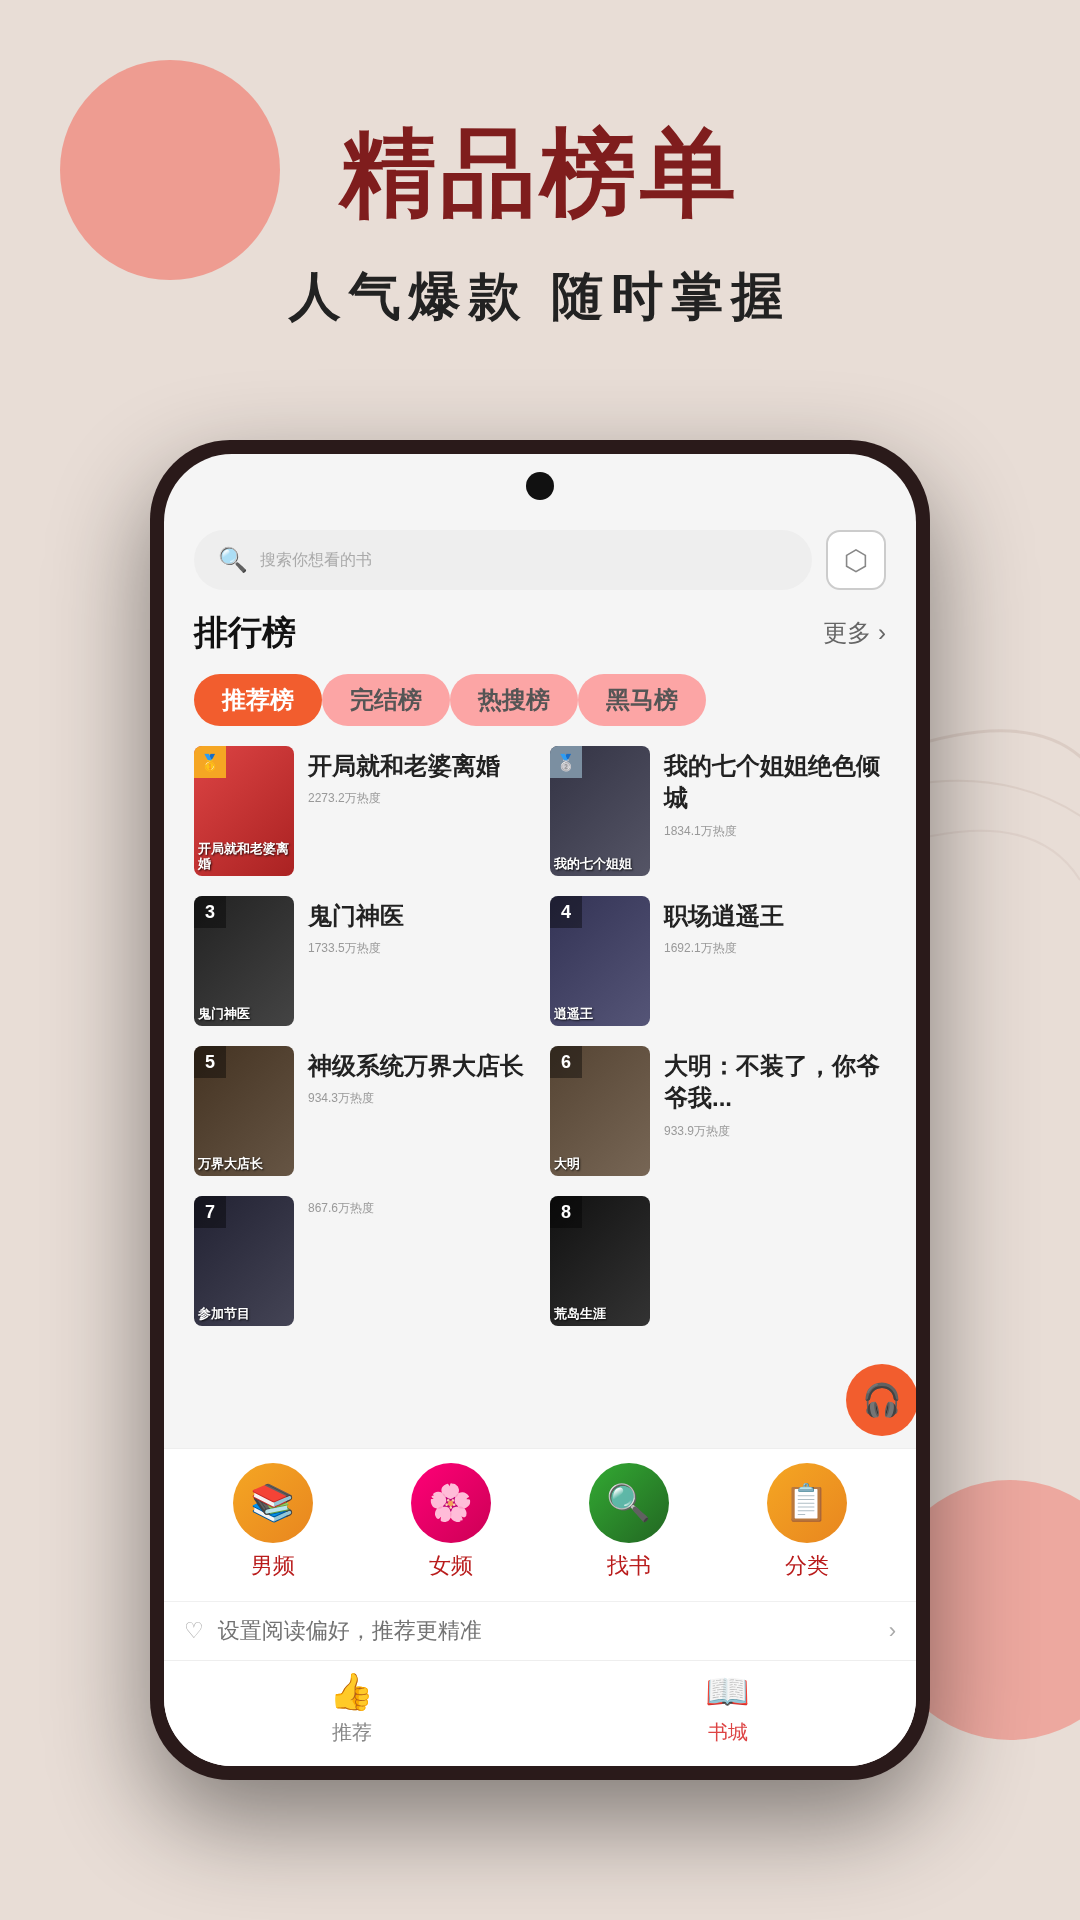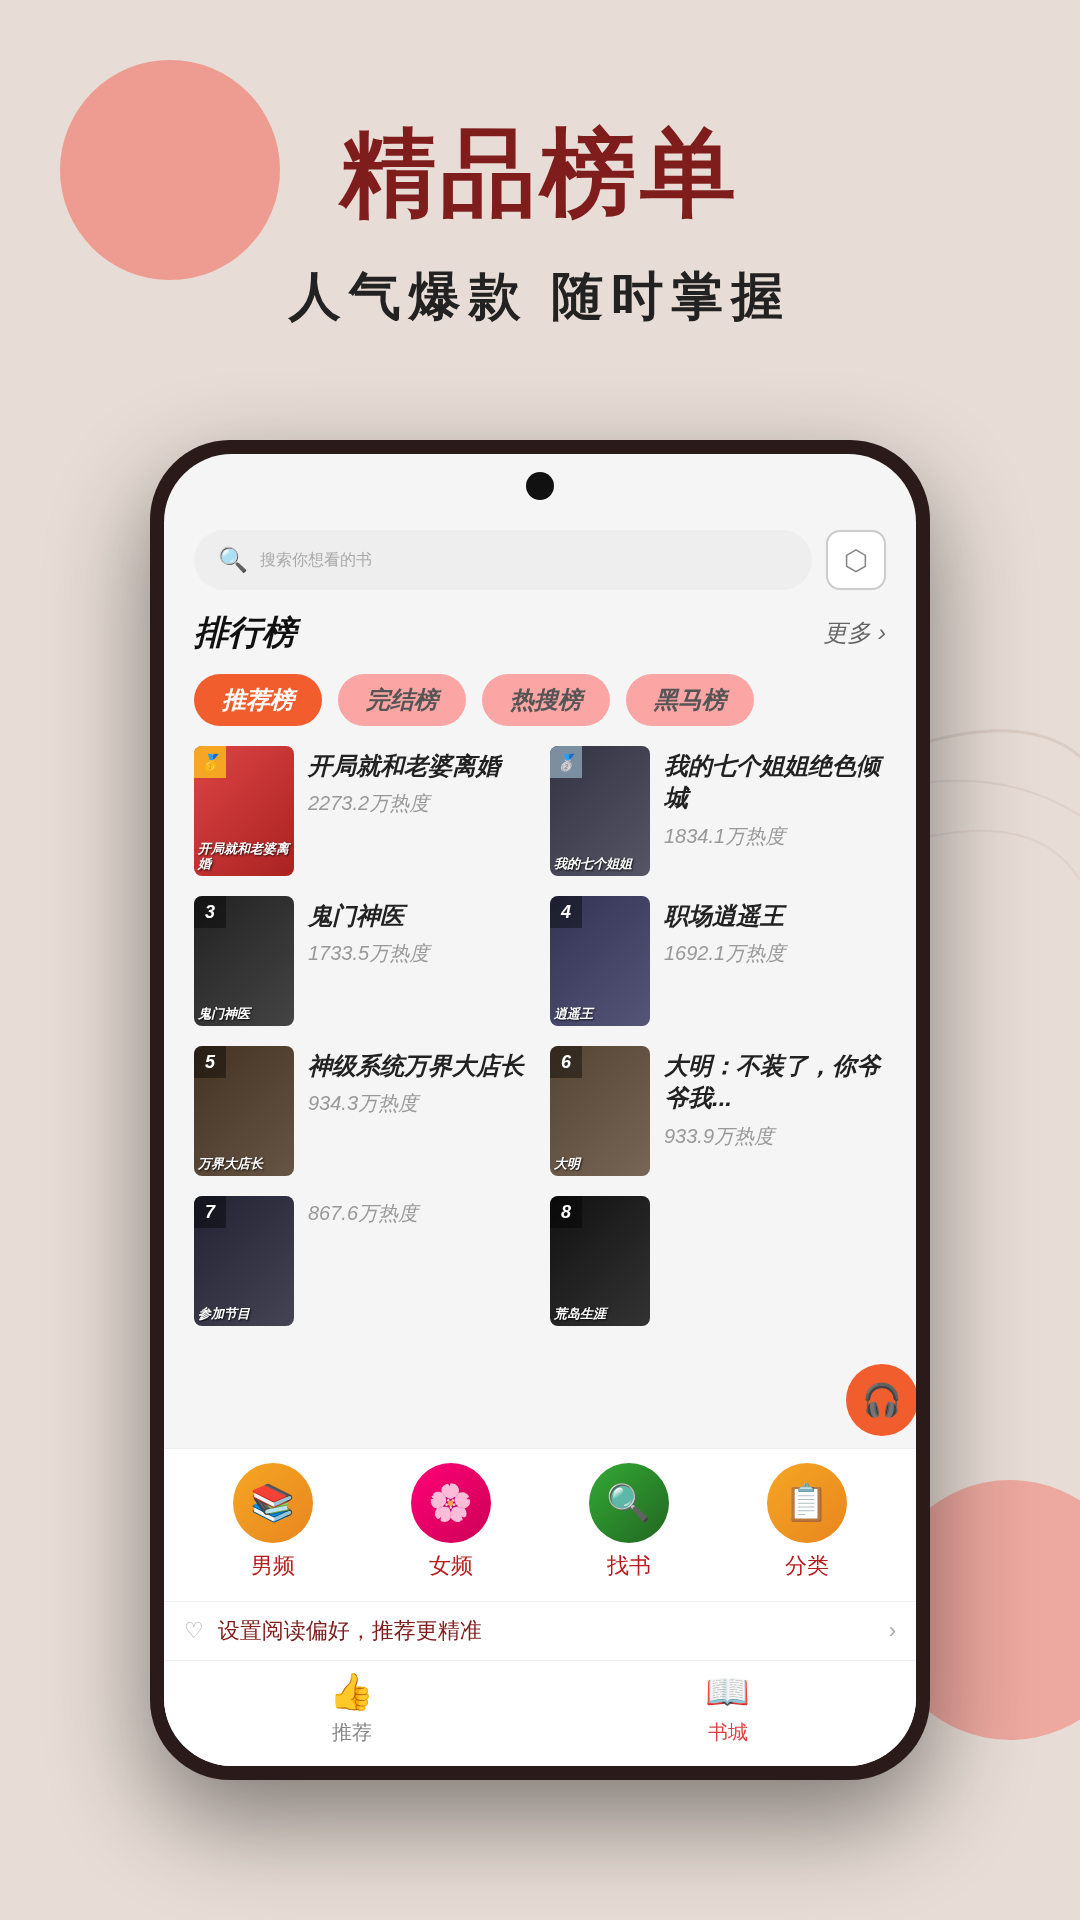--- a/index.html
+++ b/index.html
@@ -151,21 +151,20 @@
     .scan-icon {
       font-size: 28px;
       color: #888;
     }
 
     
     .rankings-section {
       padding: 10px 30px 0;
       flex: 1;
       overflow: hidden;
-      font-style: italic;
     }
     .rankings-header {
       display: flex;
       justify-content: space-between;
       align-items: center;
       margin-bottom: 18px;
     }
     .rankings-title {
       font-size: 34px;
       font-weight: 800;
@@ -175,21 +174,21 @@
       font-size: 24px;
       color: #666;
       display: flex;
       align-items: center;
       gap: 4px;
     }
 
     
     .tab-bar {
       display: flex;
-      gap: 16px;
+      gap: 0;
       margin-bottom: 20px;
     }
     .tab-item {
       padding: 10px 28px;
       border-radius: 30px;
       font-size: 24px;
       font-weight: 600;
       color: #555;
       background: #fca5a5;
     }
@@ -239,21 +238,21 @@
       padding-top: 4px;
     }
     .book-title {
       font-size: 24px;
       font-weight: 700;
       color: #222;
       line-height: 1.35;
       margin-bottom: 8px;
     }
     .book-heat {
-      font-size: 20px;
+      font-size: 12px;
       color: #999;
     }
 
     
     .cover-1 { background: linear-gradient(135deg, #d44, #a22); }
     .cover-2 { background: linear-gradient(135deg, #334, #556); }
     .cover-3 { background: linear-gradient(135deg, #222, #444); }
     .cover-4 { background: linear-gradient(135deg, #335, #557); }
     .cover-5 { background: linear-gradient(135deg, #432, #654); }
     .cover-6 { background: linear-gradient(135deg, #543, #765); }
@@ -300,21 +299,21 @@
       display: flex;
       align-items: center;
       padding: 14px 20px;
       background: white;
       border-top: 1px solid #f0f0f0;
       gap: 14px;
     }
     .pref-text {
       flex: 1;
       font-size: 22px;
-      color: #7f1d1d;
+      color: #737373;
     }
     .pref-arrow {
       font-size: 22px;
       color: #aaa;
     }
 
     
     .bottom-tab {
       display: flex;
       background: white;

